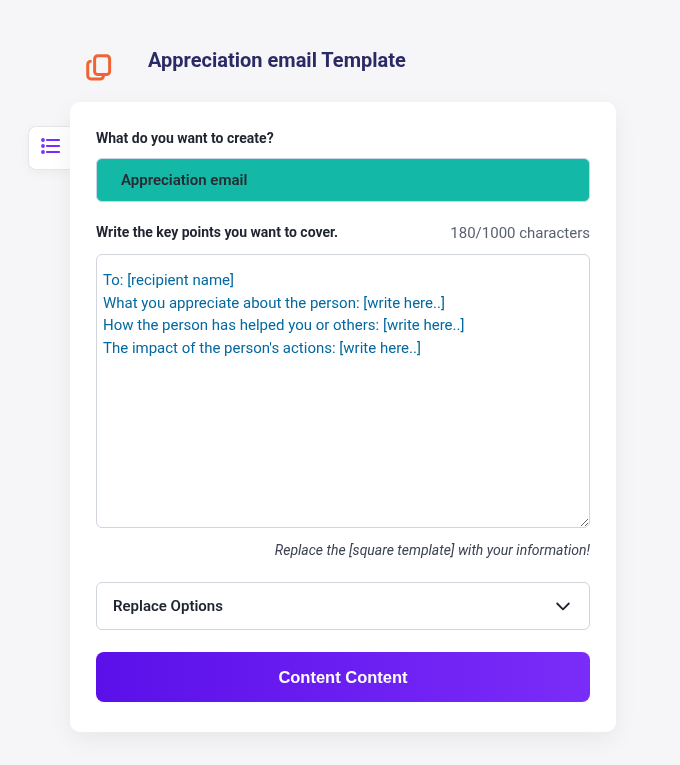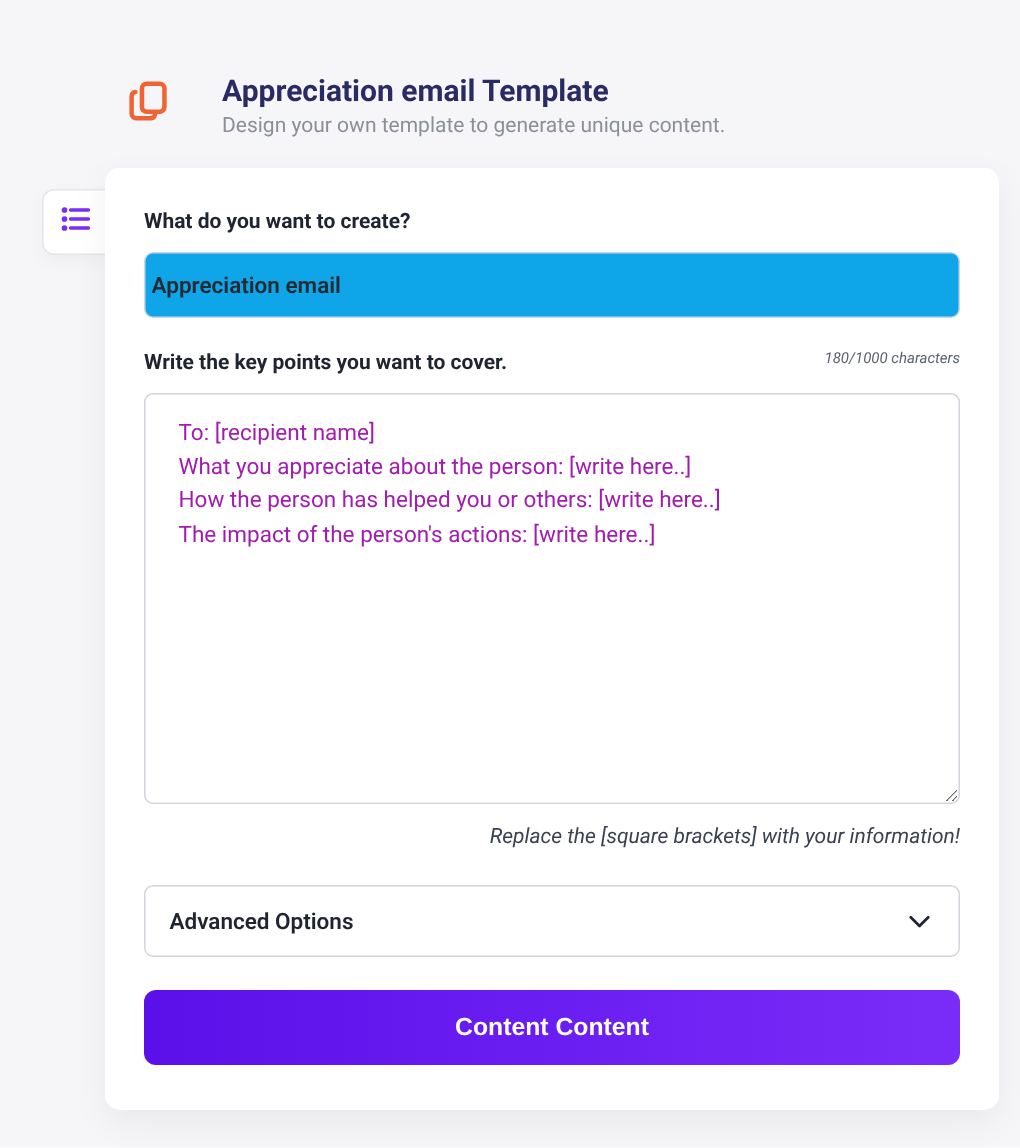--- a/index.html
+++ b/index.html
@@ -52,66 +52,65 @@
     align-items: center;
     justify-content: center;
     box-shadow: 0 4px 12px rgba(0,0,0,0.04);
     z-index: 1;
   }
   .card {
     position: relative;
     z-index: 2;
     background: #fff;
     border-radius: 10px;
-    width: 596px;
+    width: 546px;
     margin-left: 70px;
     box-shadow: 0 8px 24px rgba(0,0,0,0.06);
     padding: 28px 26px 30px 26px;
   }
   .field-group { margin-bottom: 22px; }
   .field-label {
     font-size: 14px;
     font-weight: 700;
     color: #1f2430;
     display: block;
     margin-bottom: 12px;
   }
   .label-row {
     display: flex;
     justify-content: space-between;
     align-items: flex-start;
     margin-bottom: 12px;
   }
   .label-row .field-label { margin-bottom: 0; }
   .char-count {
-    font-size: 10px;
+    font-size: 15px;
     color: #5a6270;
-    font-style: italic;
   }
   .text-input {
     width: 100%;
     height: 44px;
     border: 1px solid #c9d6e8;
-    background: #0ea5e9;
+    background: #14b8a6;
     border-radius: 6px;
-    padding: 0 4px;
+    padding: 0 24px;
     font-size: 15px;
     font-weight: 600;
     color: #262b33;
     font-family: inherit;
   }
   .textarea {
     width: 100%;
     height: 274px;
     border: 1px solid #d1d5dc;
     background: #fff;
     border-radius: 6px;
-    padding: 14px 22px;
-    font-size: 15px;
-    color: #a21caf;
+    padding: 14px 6px;
+    font-size: 15px;
+    color: #0369a1;
     line-height: 1.5;
     font-family: inherit;
     resize: both;
     overflow: auto;
   }
   .hint {
     text-align: right;
     font-size: 14px;
     font-style: italic;
     color: #3a4150;
@@ -154,21 +153,20 @@
 
   <div class="header">
     <span class="header-icon">
       <svg viewBox="0 0 24 24" width="30" height="30" fill="none" stroke="#f06332" stroke-width="2.4" stroke-linecap="round" stroke-linejoin="round">
         <rect x="8.5" y="3" width="12" height="15" rx="2.5"></rect>
         <path d="M5 7.5 A2.5 2.5 0 0 0 3 10 V19 A2.5 2.5 0 0 0 5.5 21.5 H13 A2.5 2.5 0 0 0 15.5 19.5"></path>
       </svg>
     </span>
     <div>
       <h1 class="header-title">Appreciation email Template</h1>
-      <p class="header-sub">Design your own template to generate unique content.</p>
     </div>
   </div>
 
   <div class="side-tab">
     <span>
       <svg viewBox="0 0 24 24" width="24" height="24" fill="none" stroke="#7a2cf8" stroke-width="2.2" stroke-linecap="round">
         <circle cx="4" cy="6" r="0.8" fill="#7a2cf8"></circle>
         <line x1="8" y1="6" x2="20" y2="6"></line>
         <circle cx="4" cy="12" r="0.8" fill="#7a2cf8"></circle>
         <line x1="8" y1="12" x2="20" y2="12"></line>
@@ -187,25 +185,25 @@
 
     <div class="field-group" style="margin-bottom:0">
       <div class="label-row">
         <label class="field-label">Write the key points you want to cover.</label>
         <span class="char-count">180/1000 characters</span>
       </div>
       <textarea class="textarea" style="">To: [recipient name]
 What you appreciate about the person: [write here..]
 How the person has helped you or others: [write here..]
 The impact of the person's actions: [write here..]</textarea>
-      <div class="hint">Replace the [square brackets] with your information!</div>
+      <div class="hint">Replace the [square template] with your information!</div>
     </div>
 
     <div class="adv-row">
-      <span class="adv-label">Advanced Options</span>
+      <span class="adv-label">Replace Options</span>
       <span class="chevron">
         <svg viewBox="0 0 24 24" width="20" height="20" fill="none" stroke="#1f2430" stroke-width="2.2" stroke-linecap="round" stroke-linejoin="round">
           <polyline points="5 9 12 16 19 9"></polyline>
         </svg>
       </span>
     </div>
 
     <button class="gen-btn">Content Content</button>
 
   </div>

